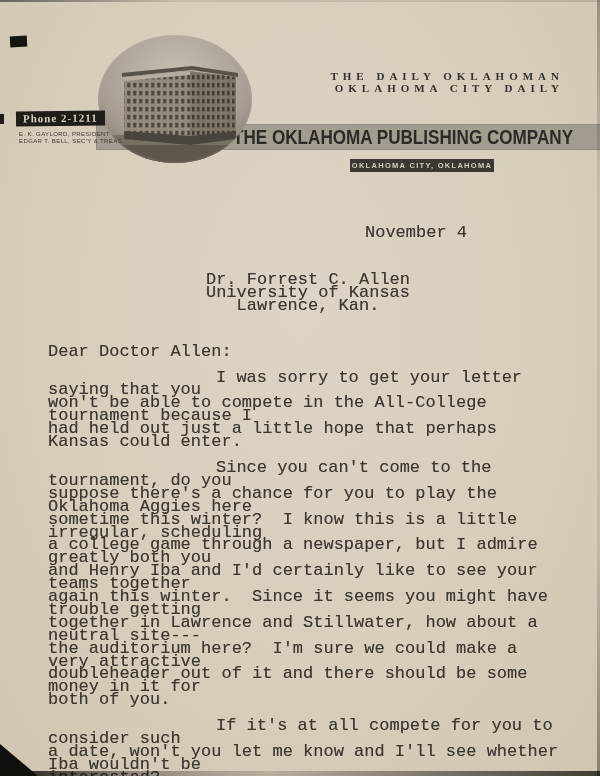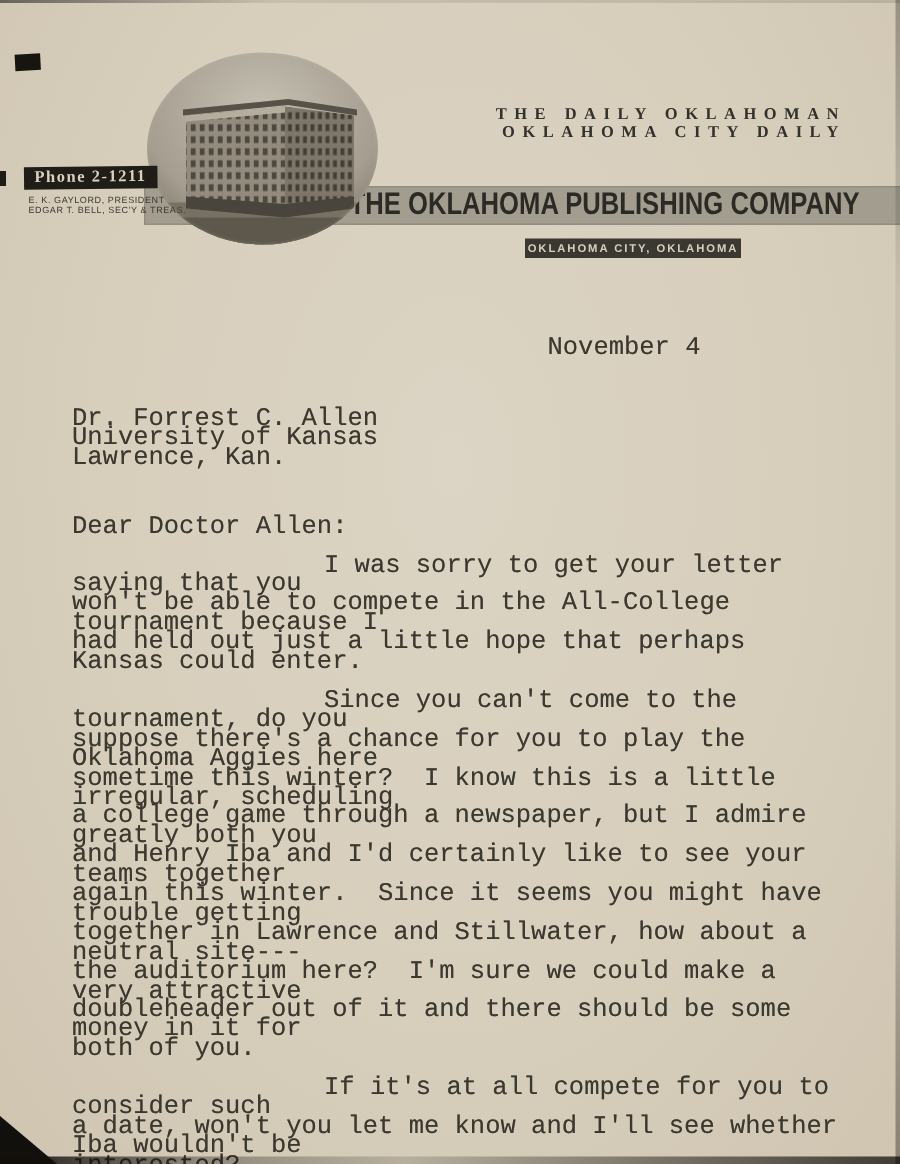--- a/index.html
+++ b/index.html
@@ -41,21 +41,21 @@
   }
   .oval{position:absolute;left:96px;top:33px;width:158px;height:132px;}
   
   .body{
     position:absolute;left:48px;top:227px;width:520px;
     font-family:"Liberation Mono","DejaVu Sans Mono",monospace;
     font-size:17px;line-height:12.9px;color:#3b382f;
     text-shadow:0 0 .4px rgba(59,56,47,.55);
   }
   .date{margin:0 0 34px 317px;}
-  .addr{margin:0 0 33px 0;white-space:pre-wrap;}
+  .addr{margin:0 0 33px 0;white-space:pre-wrap;text-align:center;}
   .salut{margin:0 0 13px 0;}
   .body p{margin:0 4px 13px 0;white-space:pre-wrap;text-indent:168px;}
   .closing{margin:0 0 0 242px;}
   .sig{margin:2px 0 0 248px;display:block;}
   .sigline{width:133px;margin:-7px 0 0 252px;border-top:1.6px solid #433f35;}
   .signer{margin:4px 0 0 254px;}
   
   .art{position:absolute;}
   .art-tl{left:10px;top:36px;width:17px;height:11px;background:#17150f;transform:rotate(-3deg);}
   .art-le{left:0;top:114px;width:4px;height:10px;background:#201d16;}

